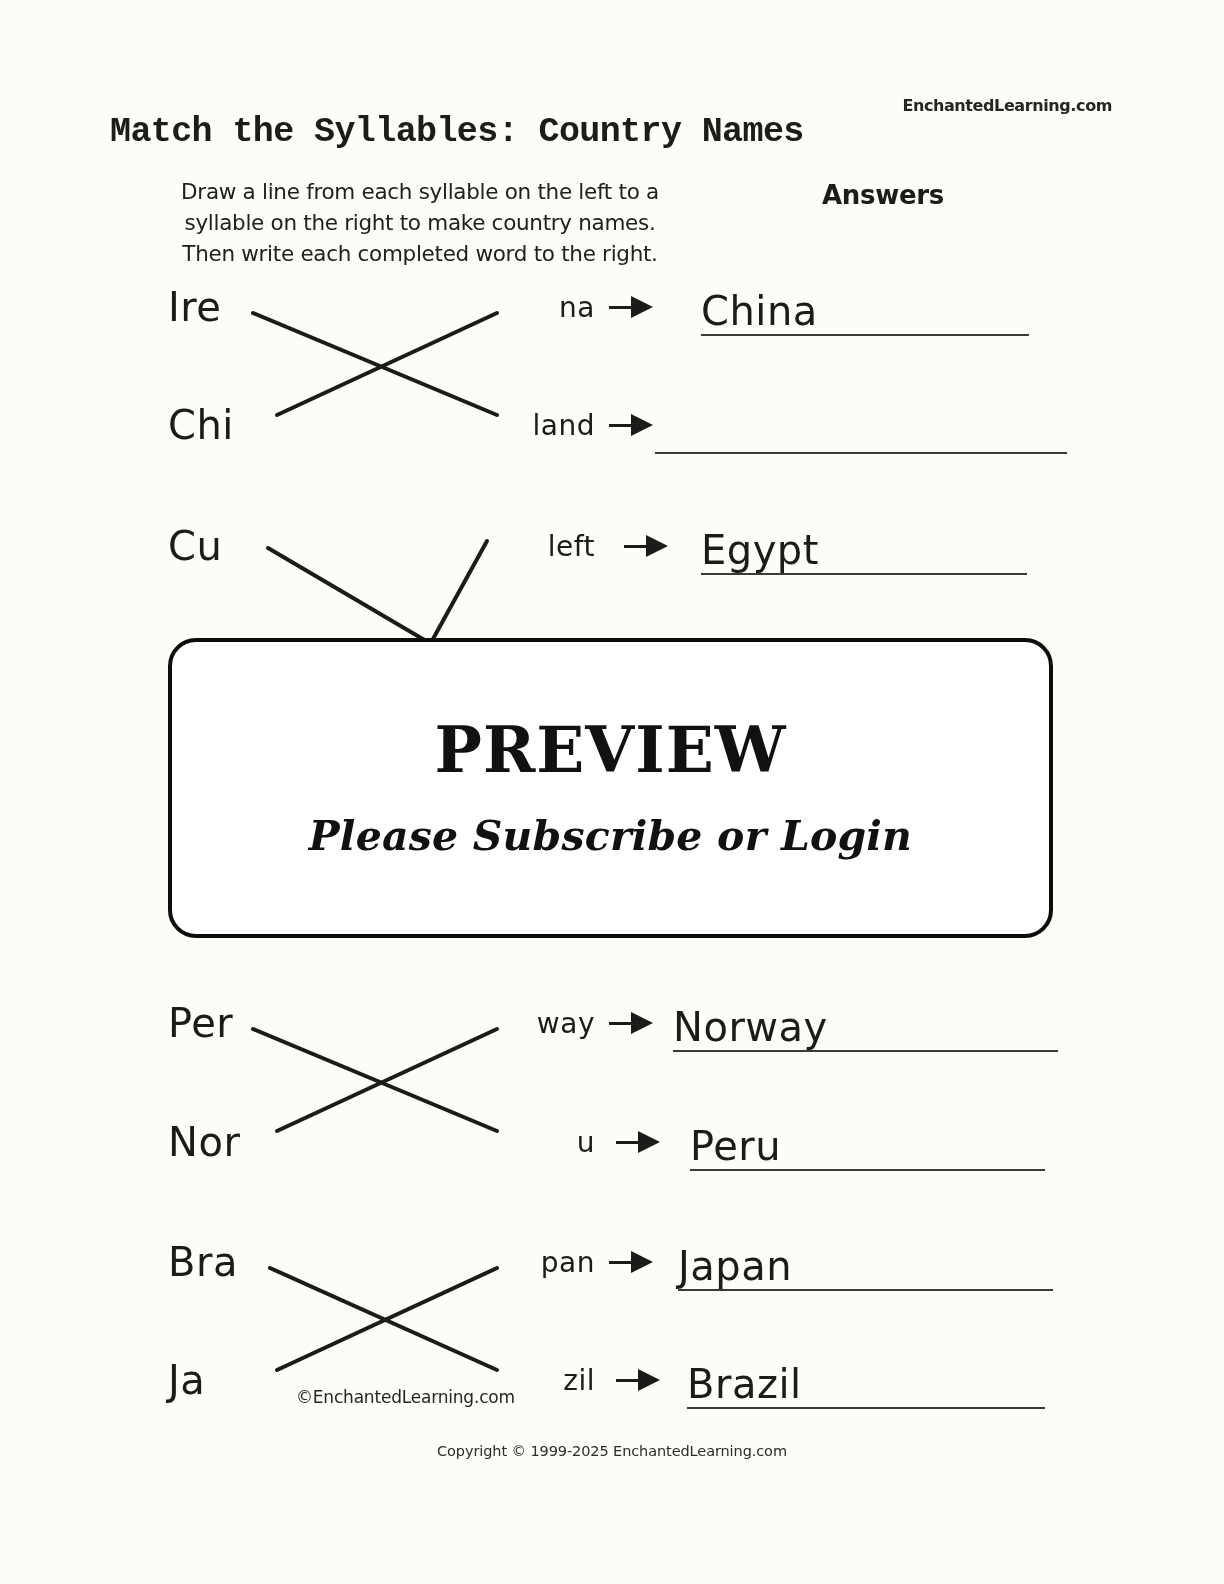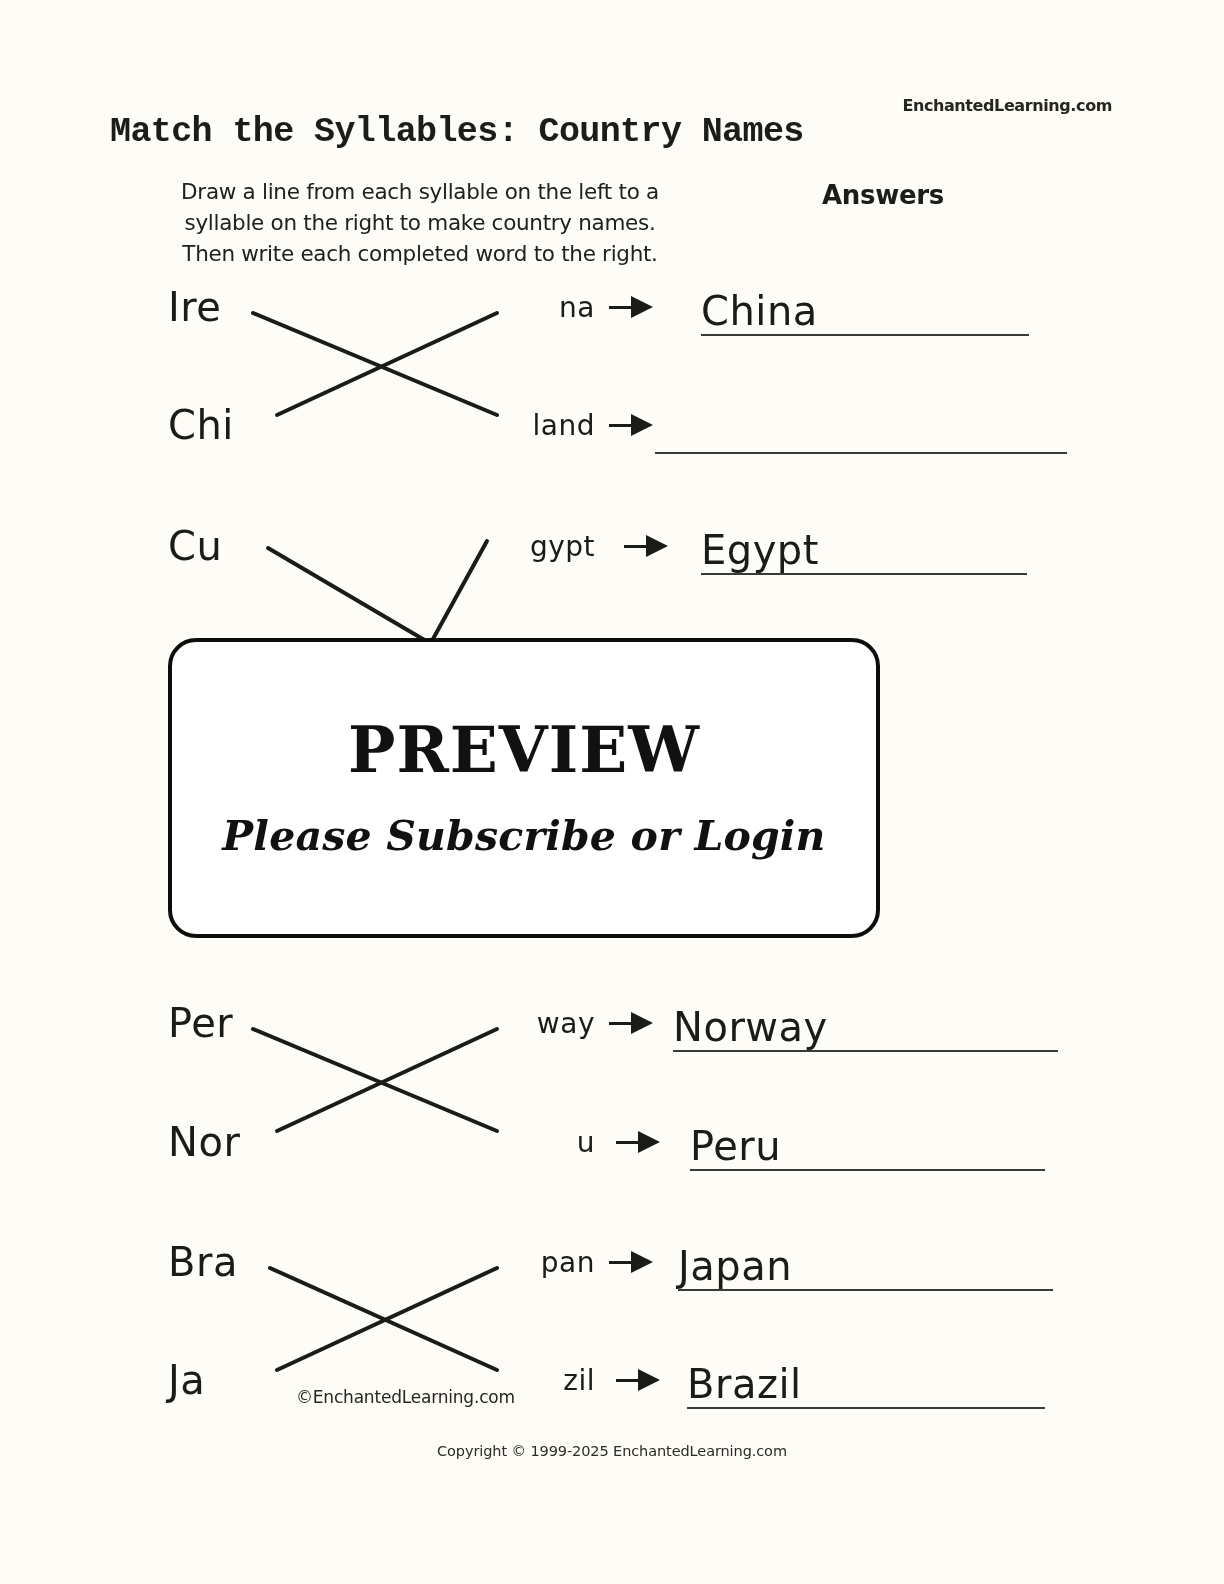--- a/index.html
+++ b/index.html
@@ -157,21 +157,21 @@
     width: 1224px;
     height: 1584px;
     pointer-events: none;
   }
 
   
   .preview-box {
     position: absolute;
     left: 168px;
     top: 638px;
-    width: 712px;
+    width: 885px;
     height: 300px;
     background: #ffffff;
     border: 4px solid #0d0d0c;
     border-radius: 28px;
     box-sizing: border-box;
     display: flex;
     flex-direction: column;
     align-items: center;
     justify-content: center;
   }
@@ -272,21 +272,21 @@
       <span class="shaft"></span>
         <span class="head"></span>
     </div>
     <div class="answer-slot" style="left:655px; width:412px">
       <div class="rule"></div>
     </div>
   </div>
 
   <div class="row" style="top:546px">
     <div class="syl-left">Cu</div>
-    <div class="syl-right">gypt</div>
+    <div class="syl-right">left</div>
     <div class="arrow" style="left:624px">
       <span class="shaft"></span>
         <span class="head"></span>
     </div>
     <div class="answer-slot" style="left:701px; width:326px">
       <div class="word">Egypt</div>
       <div class="rule"></div>
     </div>
   </div>
 

